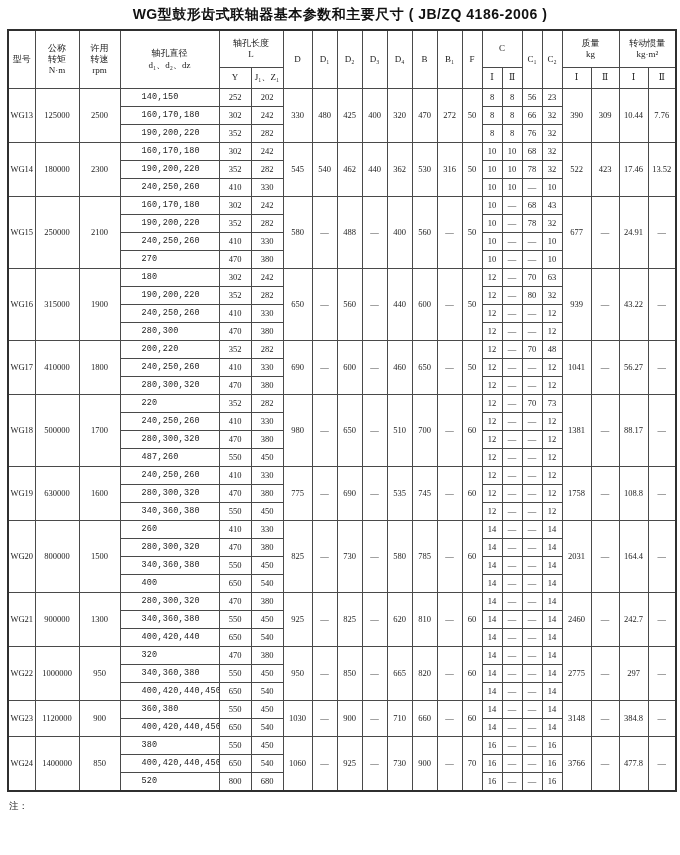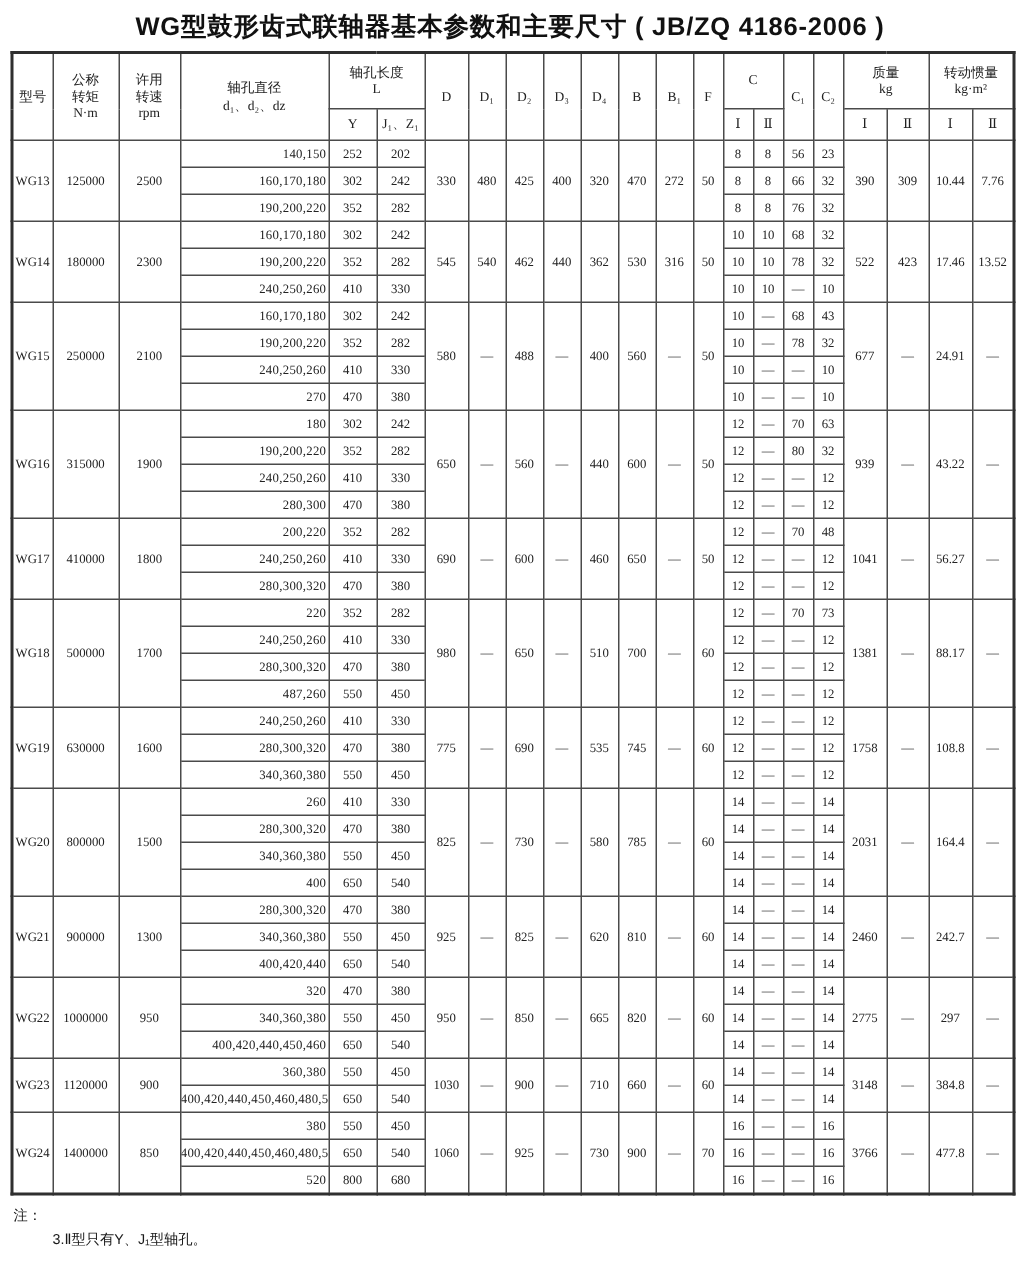--- a/index.html
+++ b/index.html
@@ -1,31 +1,31 @@
 <!DOCTYPE html>
 <html><head>
 <meta charset="utf-8">
 <style>
   html,body{margin:0;padding:0;background:#fff;}
   body{width:680px;height:855px;overflow:hidden;color:#1c1c1c;
        font-family:"Liberation Serif","DejaVu Serif",serif;}
   .page{padding:4px 7px 0 7px;}
   .title{font-family:"Liberation Sans","DejaVu Sans",sans-serif;
-         font-weight:bold;font-size:17px;text-align:center;
+         font-weight:bold;font-size:14px;text-align:center;
          letter-spacing:0.5px;padding:2px 0 5px 0;color:#111;}
   table{border-collapse:collapse;table-layout:fixed;width:666px;
         border:2px solid #2f2f2f;}
   th,td{border:1px solid #4a4a4a;text-align:center;vertical-align:middle;
         font-size:8.5px;padding:0 1px;overflow:hidden;white-space:nowrap;
         height:17px;line-height:1.15;color:#222;}
   thead th{font-size:9px;white-space:pre-line;font-weight:normal;
            line-height:1.25;padding:1px 0;}
   thead tr.h1 th{height:34px;}
   thead tr.h2 th{height:18px;}
-  td.bore{text-align:right;padding-left:0;letter-spacing:0.2px;}
+  td.bore{text-align:left;padding-left:21px;letter-spacing:0.2px;font-family:Liberation Mono, monospace;}
   .notes{font-size:9.5px;padding:6px 2px 0 2px;line-height:1.7;
          font-family:"Liberation Sans","DejaVu Sans",sans-serif;color:#1a1a1a;}
   .notes .row{display:flex;}
   .notes .lbl{flex:0 0 auto;}
   .notes .l2{padding-left:26px;}
 </style>
 </head>
 <body>
 
 <div class="page">
@@ -628,17 +628,14 @@
           <td>—</td>
           <td>16</td>
         </tr>
       </tbody>
   </table>
 
   <div class="notes">
     <div class="row">
       <span class="lbl">注：</span>
     </div>
-    <div class="l2">
-      <span>3.Ⅱ型只有Y、J₁型轴孔。</span>
-    </div>
   </div>
 </div>
 
 </body></html>

